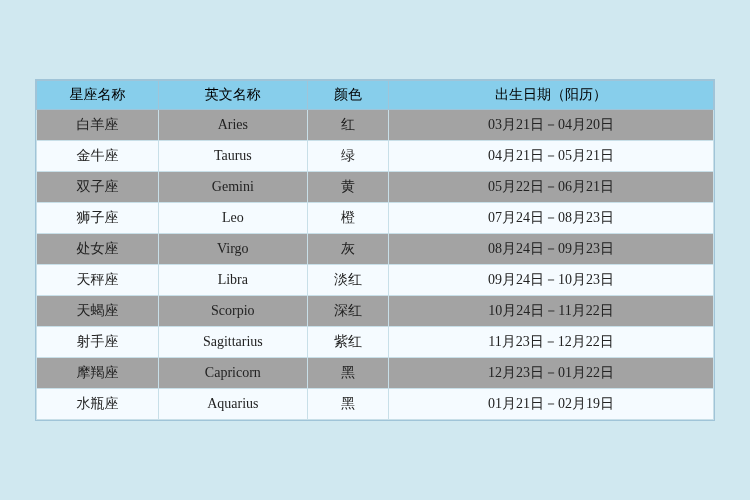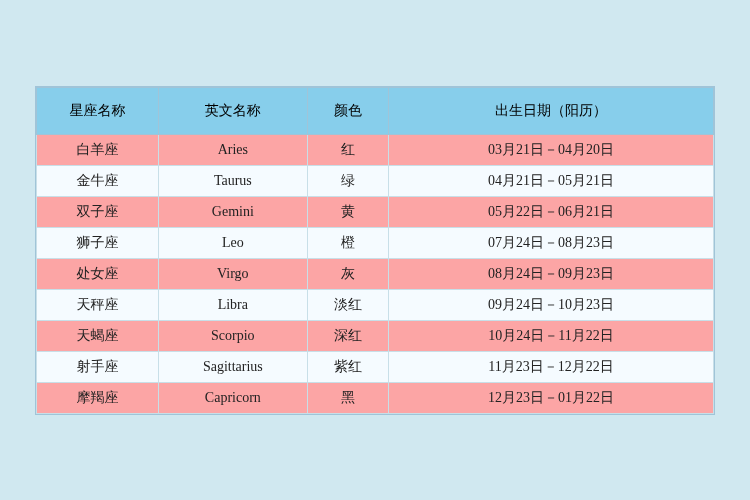--- a/index.html
+++ b/index.html
@@ -29,29 +29,29 @@
       width: 100%;
       border-collapse: collapse;
     }
 
     thead tr {
       background-color: #87ceeb;
     }
 
     thead th {
       border: 1px solid #a0c4d8;
-      padding: 14px 10px;
+      padding: 5px 10px;
       text-align: center;
       font-weight: normal;
       font-size: 14px;
       color: #000;
     }
 
     tbody tr {
-      background-color: #fca5a5;
+      background-color: #a3a3a3;
     }
 
     tbody tr:nth-child(even) {
       background-color: #f5fbff;
     }
 
     tbody td {
       border: 1px solid #c8dfe8;
       padding: 6px 10px;
       text-align: center;
@@ -125,15 +125,21 @@
           <td>Sagittarius</td>
           <td>紫红</td>
           <td>11月23日－12月22日</td>
         </tr>
         <tr>
           <td>摩羯座</td>
           <td>Capricorn</td>
           <td>黑</td>
           <td>12月23日－01月22日</td>
         </tr>
+        <tr>
+          <td>水瓶座</td>
+          <td>Aquarius</td>
+          <td>黑</td>
+          <td>01月21日－02月19日</td>
+        </tr>
       </tbody>
   </table>
 </div>
 
 </body></html>

